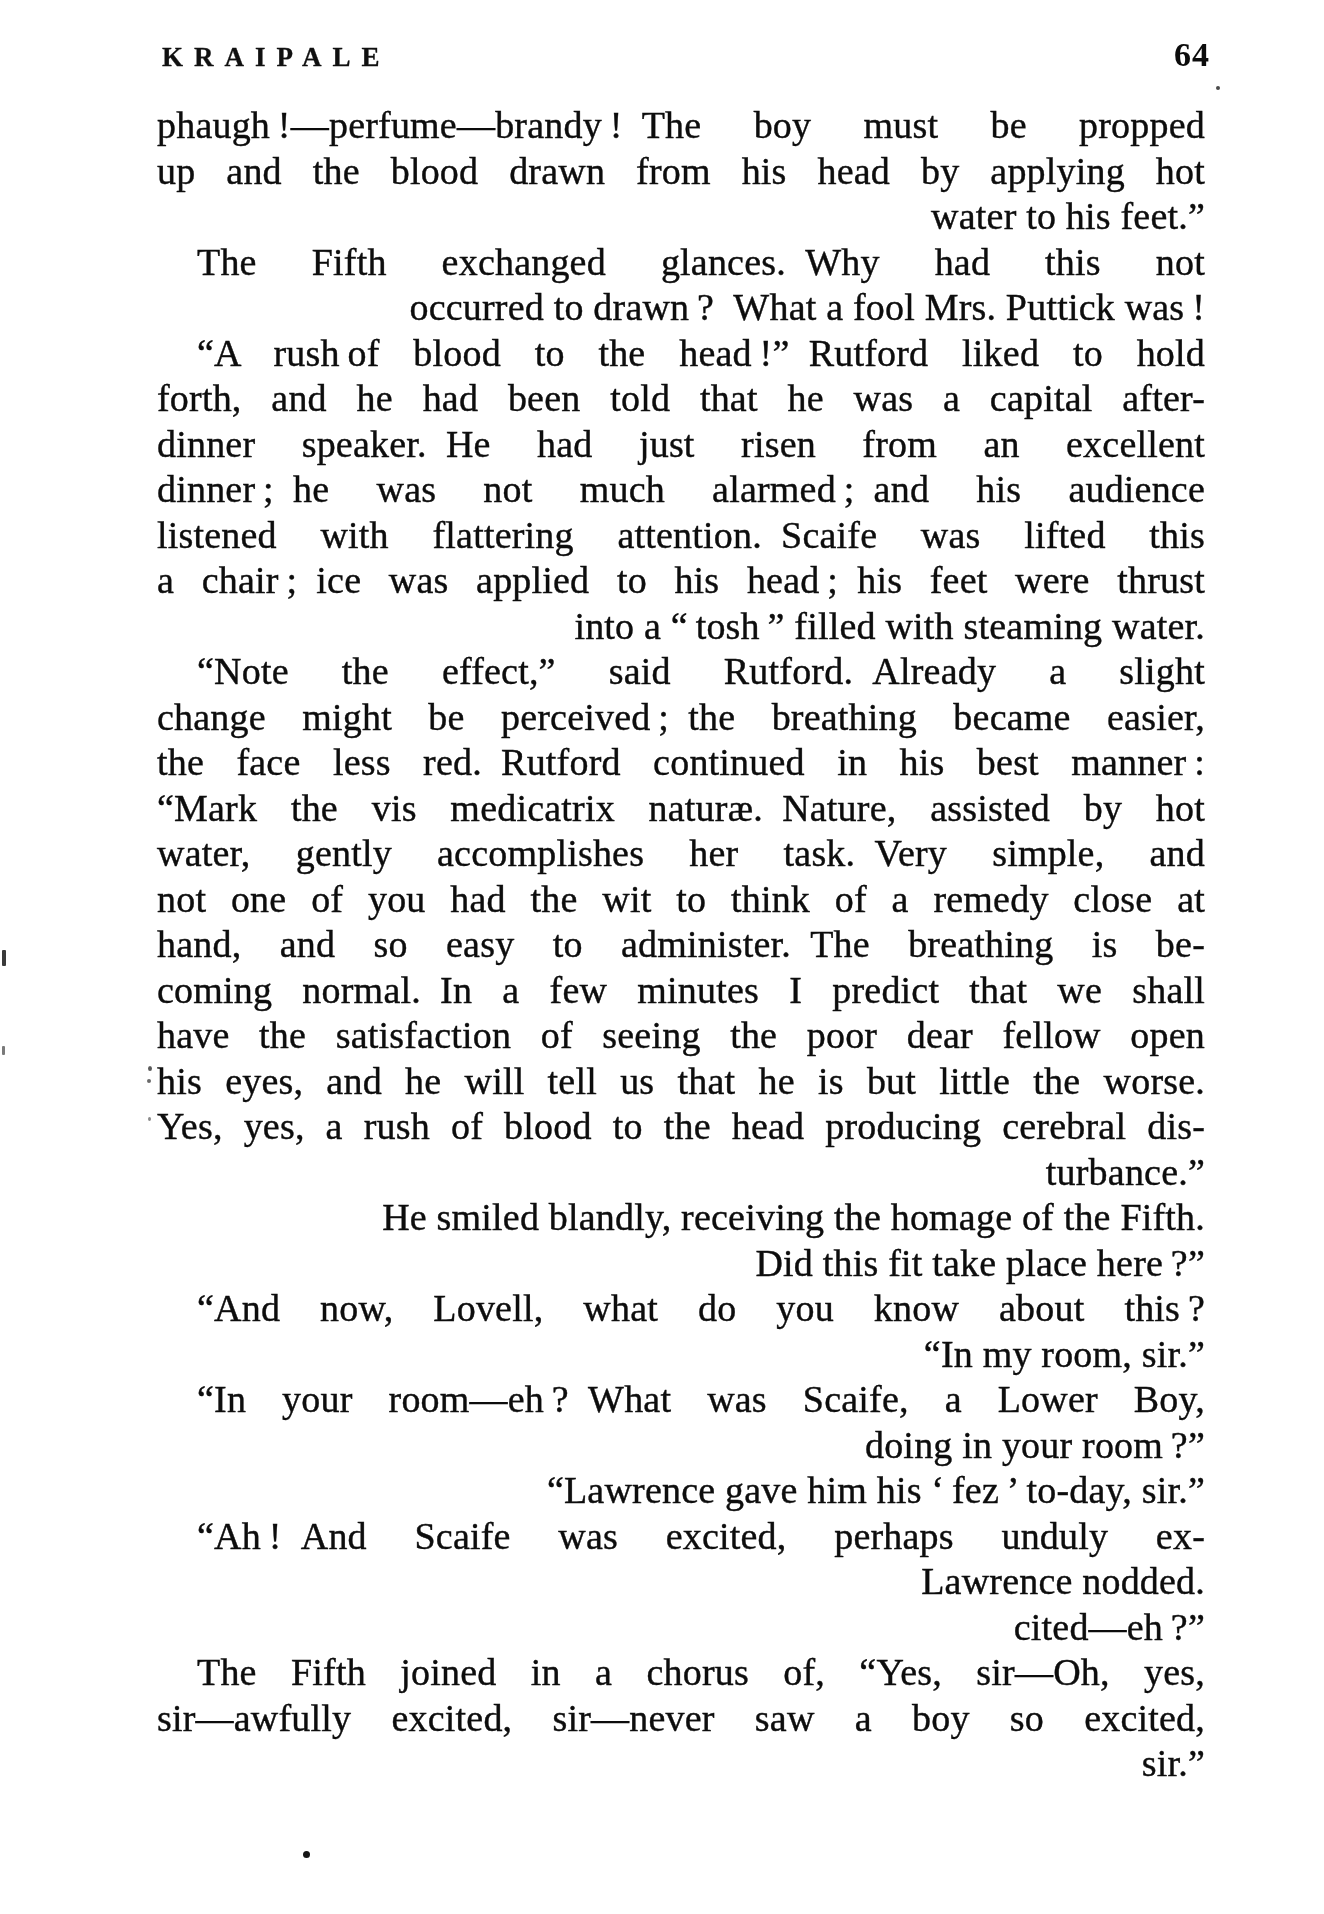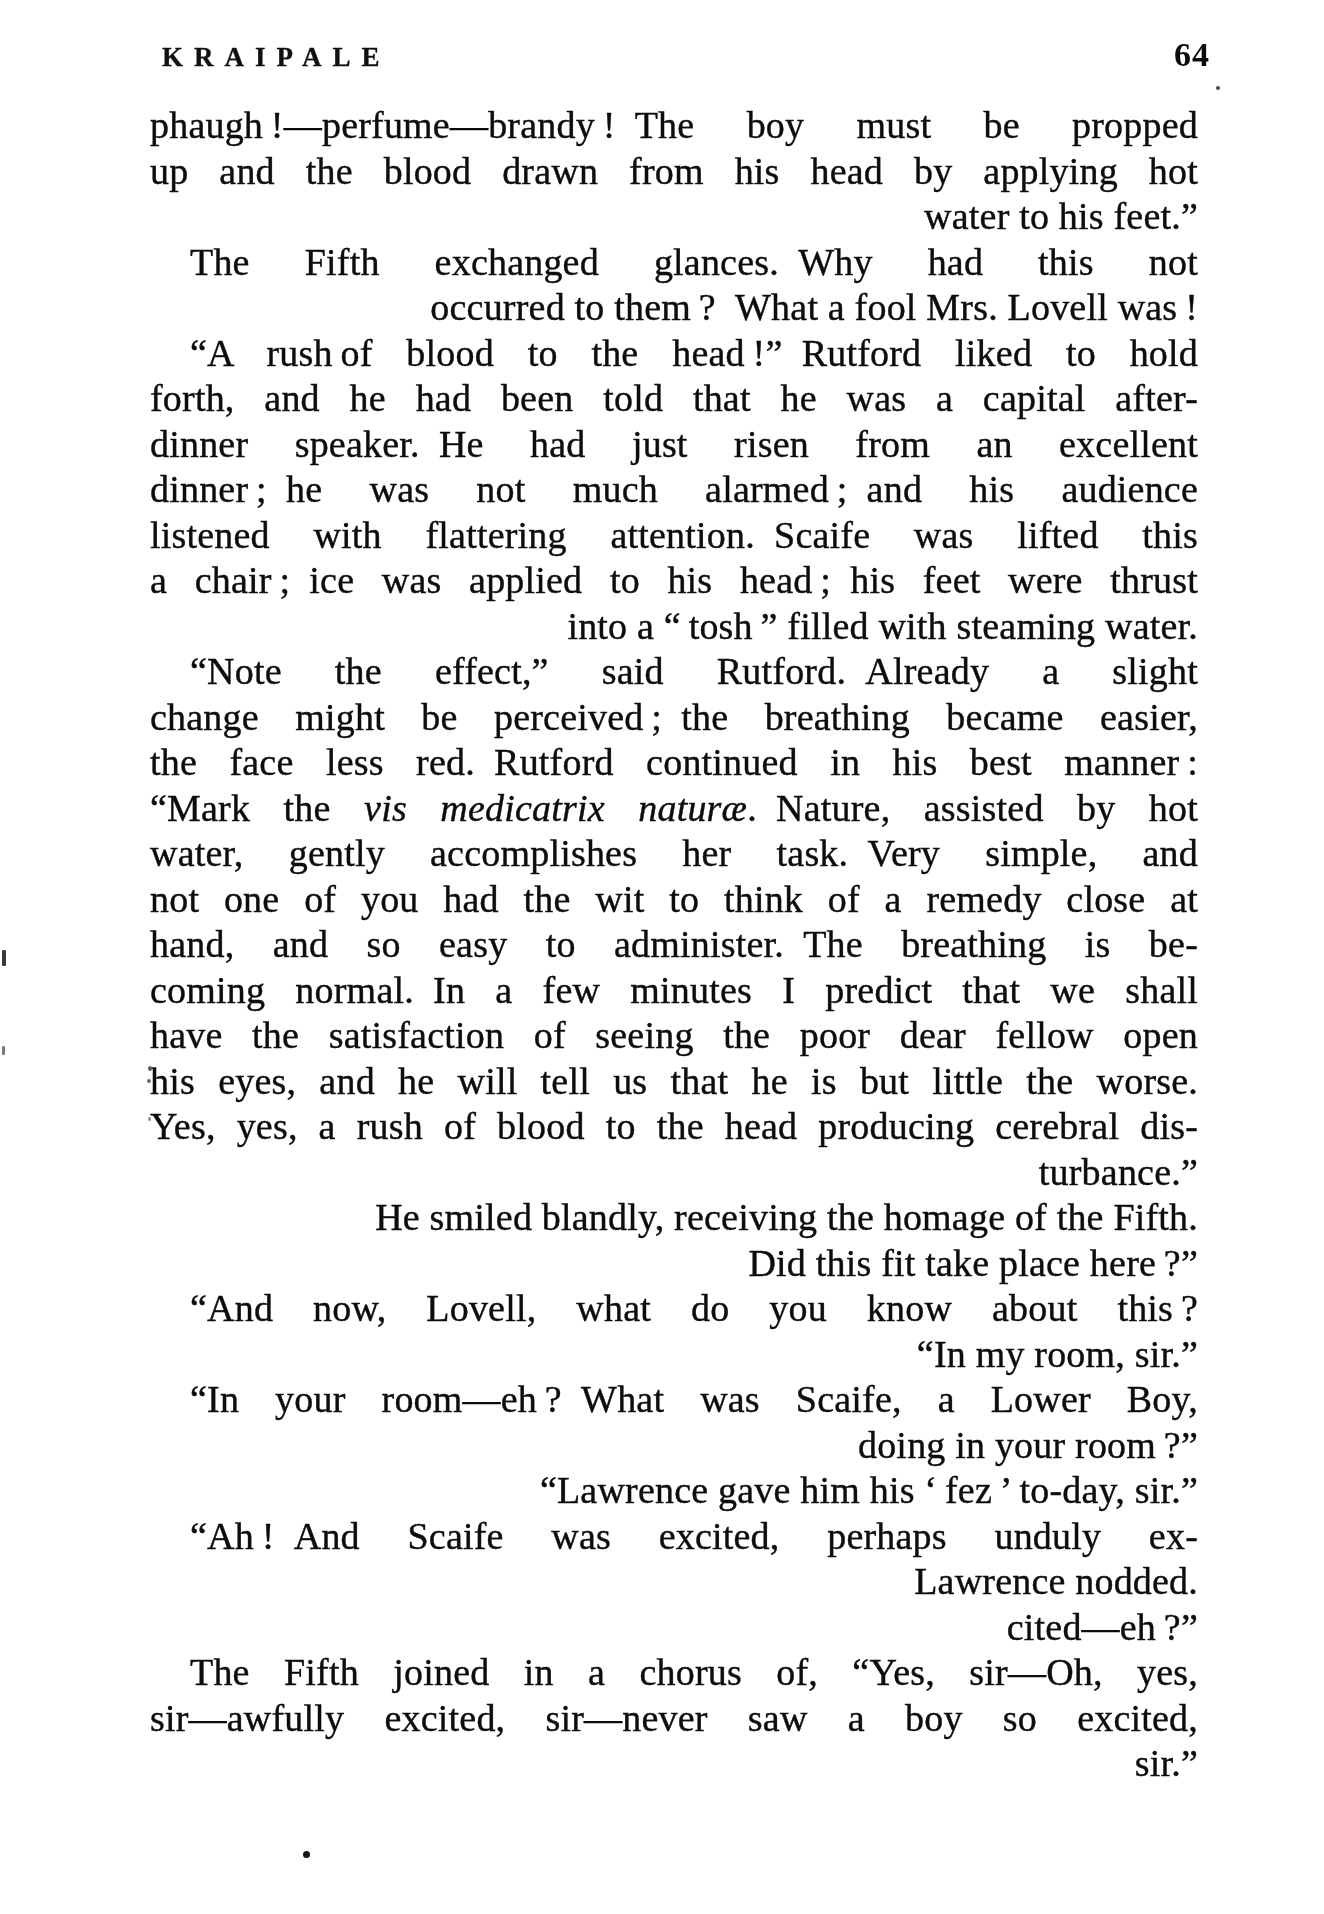--- a/index.html
+++ b/index.html
@@ -27,31 +27,31 @@
   .page-number{
     position:absolute;
     right:0;top:-6px;
     font-size:34px;
     font-weight:700;
     letter-spacing:1px;
     color:#0c0c0c;
   }
   .text-block{
     position:absolute;
-    left:150px;top:103px;width:1048px;
+    left:157px;top:103px;width:1048px;
     font-size:38px;
     line-height:45.5px;
     letter-spacing:0.2px;
     color:#0d0d0d;
     -webkit-text-stroke:0.4px #0d0d0d;
   }
   .line{height:45.5px;white-space:nowrap;text-align:right;}
   .line.j{white-space:normal;text-align:justify;text-align-last:justify;}
   .line.in{padding-left:40px;}
-  .it{font-style:italic;}
+  .it{}
   .speck{position:absolute;border-radius:50%;}
   .sp-bottom{left:303px;top:1851px;width:7px;height:7px;background:#161616;}
   .sp-colon-a{left:148px;top:1066px;width:4px;height:5px;background:#5a5a5a;}
   .sp-colon-b{left:147px;top:1079px;width:4px;height:4px;background:#6a6a6a;}
   .sp-yes{left:148px;top:1117px;width:3px;height:4px;background:#8a8a8a;}
   .sp-folio{left:1216px;top:86px;width:4px;height:4px;background:#4a4a4a;}
   .edge-mark{position:absolute;background:#3a3a3a;border-radius:1px;}
   .em-a{left:2px;top:950px;width:4px;height:16px;}
   .em-b{left:2px;top:1046px;width:3px;height:9px;background:#7a7a7a;}
 </style>
@@ -63,21 +63,21 @@
   <div class="running-header">
     <span class="header-title">KRAIPALE</span>
     <span class="page-number">64</span>
   </div>
 
   <div class="text-block">
       <div class="line j"><span>phaugh !—perfume—brandy ! The boy must be propped</span></div>
       <div class="line j"><span>up and the blood drawn from his head by applying hot</span></div>
       <div class="line"><span>water to his feet.”</span></div>
       <div class="line j in"><span>The Fifth exchanged glances. Why had this not</span></div>
-      <div class="line"><span>occurred to them ? What a fool Mrs. Lovell was !</span></div>
+      <div class="line"><span>occurred to drawn ? What a fool Mrs. Puttick was !</span></div>
       <div class="line j in"><span>“A rush of blood to the head !” Rutford liked to hold</span></div>
       <div class="line j"><span>forth, and he had been told that he was a capital after-</span></div>
       <div class="line j"><span>dinner speaker. He had just risen from an excellent</span></div>
       <div class="line j"><span>dinner ; he was not much alarmed ; and his audience</span></div>
       <div class="line j"><span>listened with flattering attention. Scaife was lifted this</span></div>
       <div class="line j"><span>a chair ; ice was applied to his head ; his feet were thrust</span></div>
       <div class="line"><span>into a “ tosh ” filled with steaming water.</span></div>
       <div class="line j in"><span>“Note the effect,” said Rutford. Already a slight</span></div>
       <div class="line j"><span>change might be perceived ; the breathing became easier,</span></div>
       <div class="line j"><span>the face less red. Rutford continued in his best manner :</span></div>

